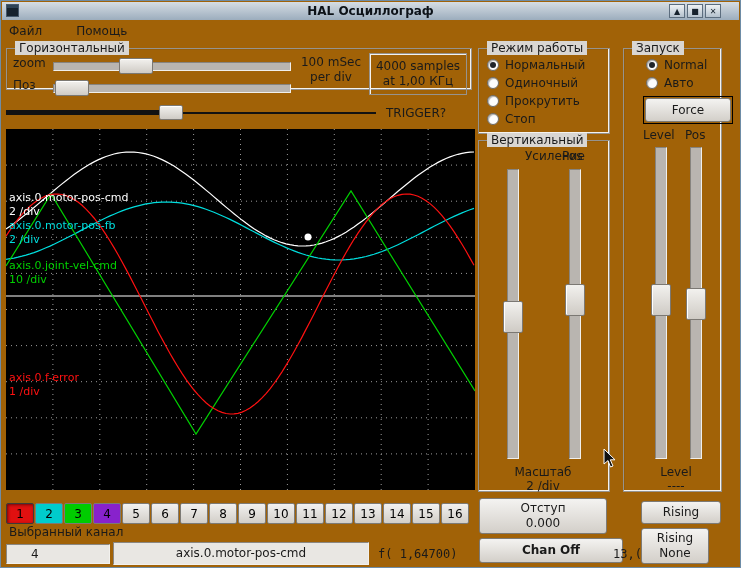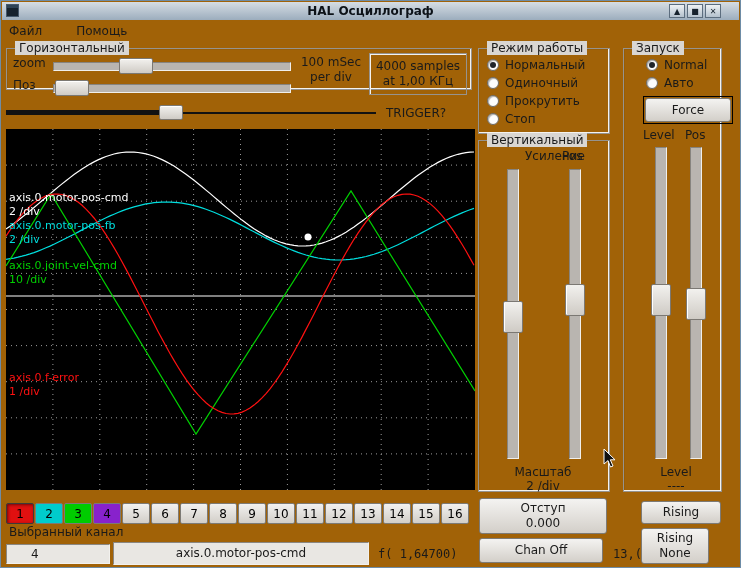--- a/index.html
+++ b/index.html
@@ -162,21 +162,21 @@
   <div class="trough" style="left:506px;top:168px;width:12px;height:290px;"></div>
   <div class="vhandle" style="left:502px;top:300px;width:20px;height:32px;"></div>
   <div class="trough" style="left:568px;top:168px;width:12px;height:290px;"></div>
   <div class="vhandle" style="left:564px;top:283px;width:20px;height:32px;"></div>
   <div class="lbl" style="left:478px;top:464px;width:128px;text-align:center;">Масштаб</div>
   <div class="lbl" style="left:478px;top:478px;width:128px;text-align:center;">2 /div</div>
   <div class="btn" style="left:478px;top:497px;width:128px;height:36px;flex-direction:column;">
     <div>Отступ</div>
     <div>0.000</div>
   </div>
-  <div class="btn" style="left:478px;top:537px;width:124px;height:25px;">Chan Off</div>
+  <div class="btn" style="left:478px;top:537px;width:144px;height:25px;font-weight:bold;">Chan Off</div>
 
   <div class="frame" style="left:622px;top:47px;width:99px;height:444px;">
     <span class="frame-label">Запуск</span>
   </div>
   <div id="trigger-mode-options" style="position:absolute;left:645px;top:55px;">
       <div class="radio-row">
         <span class="radio sel"></span>
         <span class="radio-label">Normal</span>
       </div>
       <div class="radio-row">

